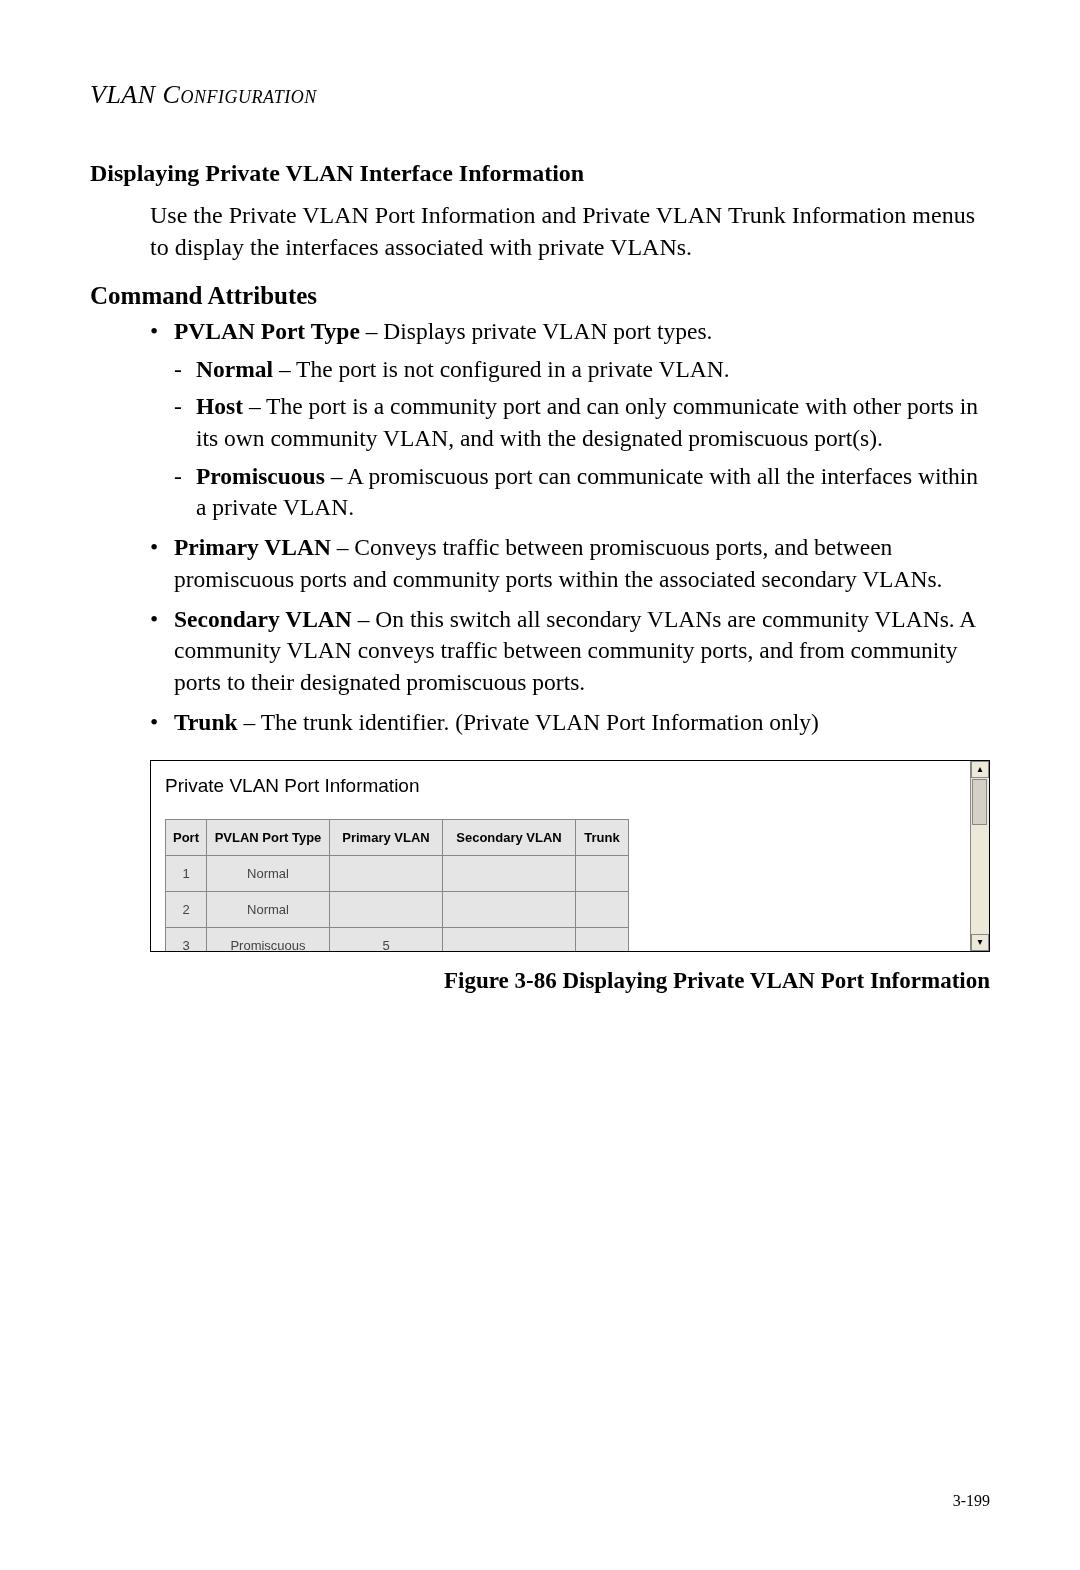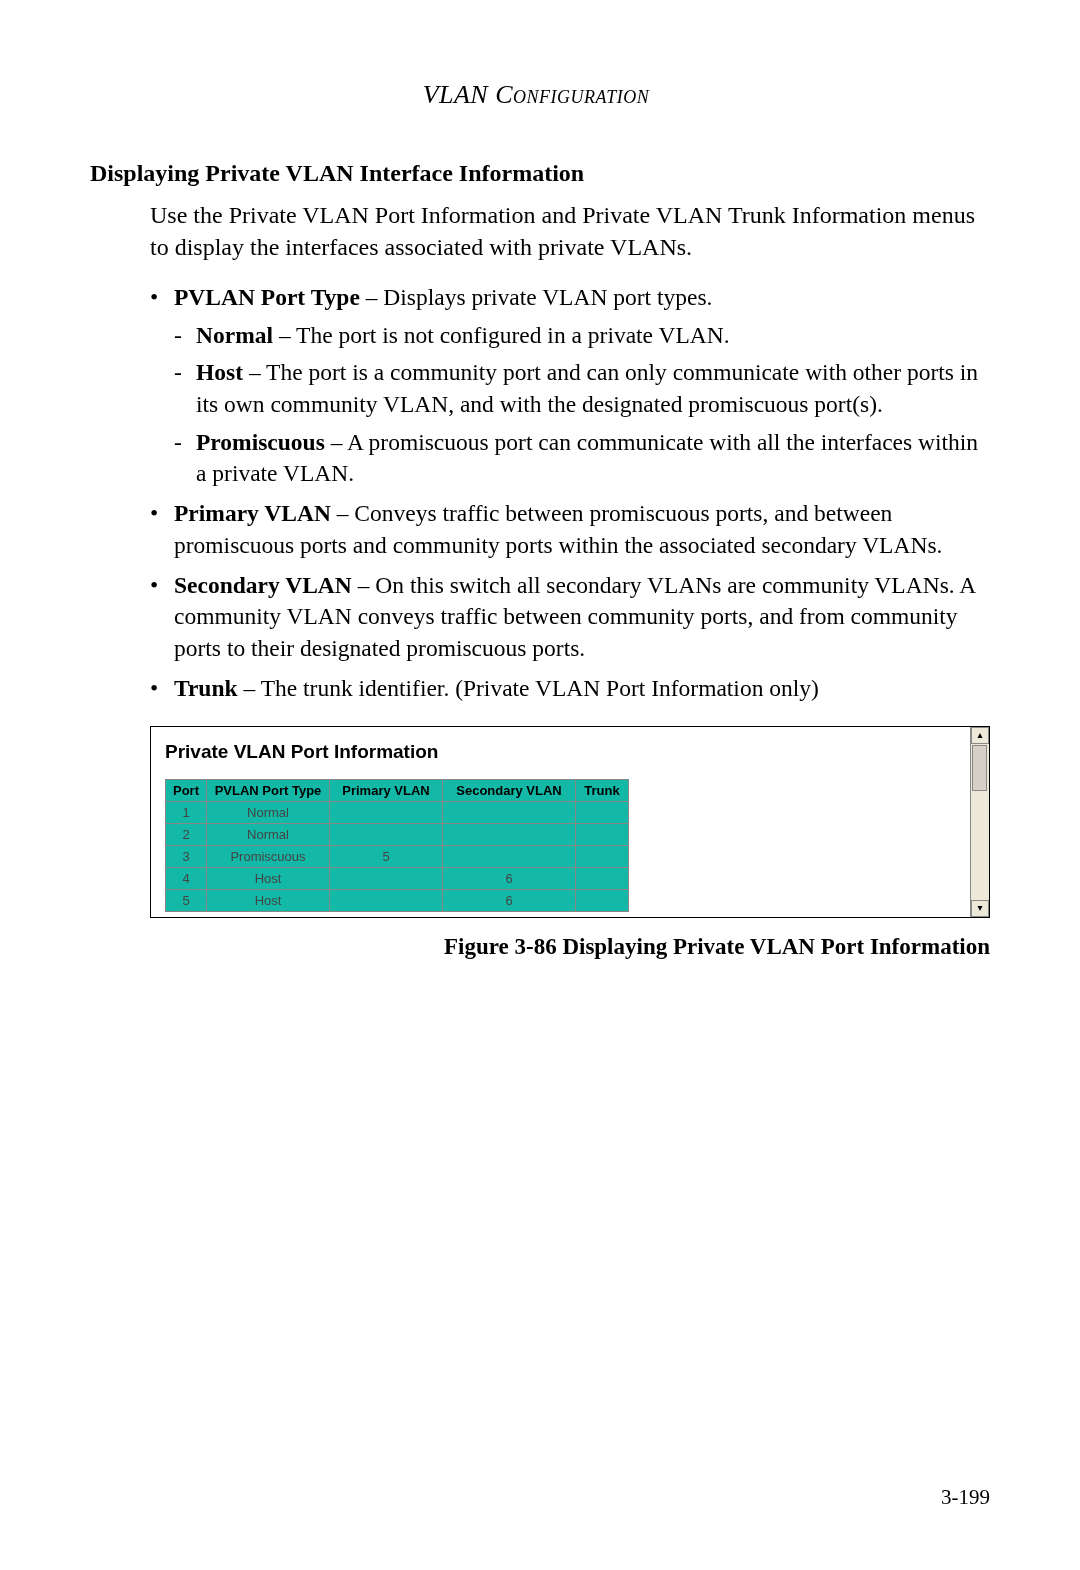--- a/index.html
+++ b/index.html
@@ -12,21 +12,21 @@
     height: 1570px;
     position: relative;
   }
   .page {
     padding: 80px 90px 60px 90px;
     box-sizing: border-box;
     height: 100%;
     position: relative;
   }
   .running-head {
-    text-align: center;
+    text-align: left;
     font-style: italic;
     font-size: 26px;
     letter-spacing: 0.5px;
     font-variant: small-caps;
     margin-bottom: 50px;
     padding-right: 8px;
   }
   .section-heading {
     font-weight: bold;
     font-size: 24px;
@@ -91,34 +91,34 @@
     height: 190px;
     position: relative;
     background: #fff;
     overflow: hidden;
   }
   .screenshot-inner {
     padding: 14px 14px 0 14px;
   }
   .panel-title {
     font-family: Arial, Helvetica, sans-serif;
-    font-weight: bold;
+    font-weight: normal;
     font-size: 19px;
-    margin-bottom: 16px;
+    margin-bottom: 22px;
   }
   table.pvlan {
     border-collapse: collapse;
     font-family: Arial, Helvetica, sans-serif;
     font-size: 13px;
   }
   table.pvlan th, table.pvlan td {
     border: 1px solid #888;
-    padding: 3px 6px;
+    padding: 10px 6px;
     text-align: center;
-    background: #14b8a6;
+    background: #e5e5e5;
     color: #444;
   }
   table.pvlan th {
     font-weight: bold;
     color: #000;
     font-size: 13px;
     white-space: nowrap;
   }
   table.pvlan td.port-col { width: 28px; }
   table.pvlan td.type-col { width: 110px; }
@@ -156,34 +156,35 @@
   .figure-caption {
     text-align: right;
     font-weight: bold;
     font-size: 23px;
     margin-top: 16px;
   }
   .page-num {
     position: absolute;
     bottom: 60px;
     right: 90px;
-    font-size: 21px;
+    font-size: 16px;
   }
 </style>
 </head>
 <body>
 
 <div class="page">
 
   <div class="running-head">VLAN Configuration</div>
 
   <div class="section-heading">Displaying Private VLAN Interface Information</div>
 
   <p class="body-text indent1">Use the Private VLAN Port Information and Private VLAN Trunk Information menus to display the interfaces associated with private VLANs.</p>
 
+  <div class="subheading indent1">Command Attributes</div>
 
   <ul class="top">
     <li>
       <span class="term">PVLAN Port Type</span><span> – Displays private VLAN port types.</span>
       <ul class="sub">
         <li>
           <span class="term">Normal</span><span> – The port is not configured in a private VLAN.</span>
         </li>
         <li>
           <span class="term">Host</span><span> – The port is a community port and can only communicate with other ports in its own community VLAN, and with the designated promiscuous port(s).</span>

